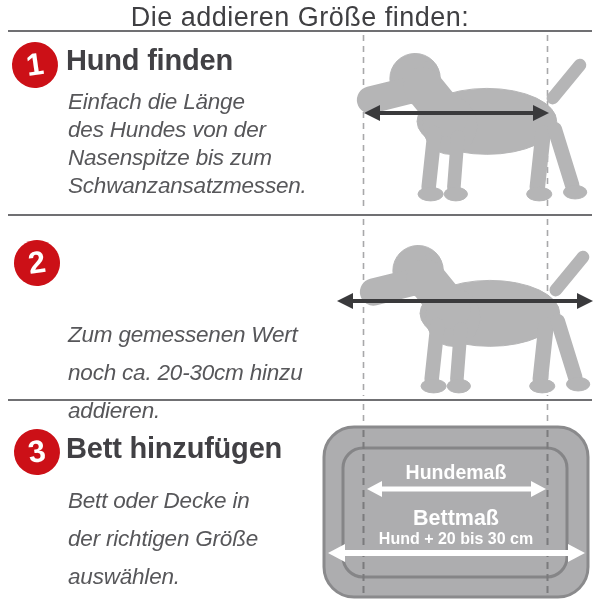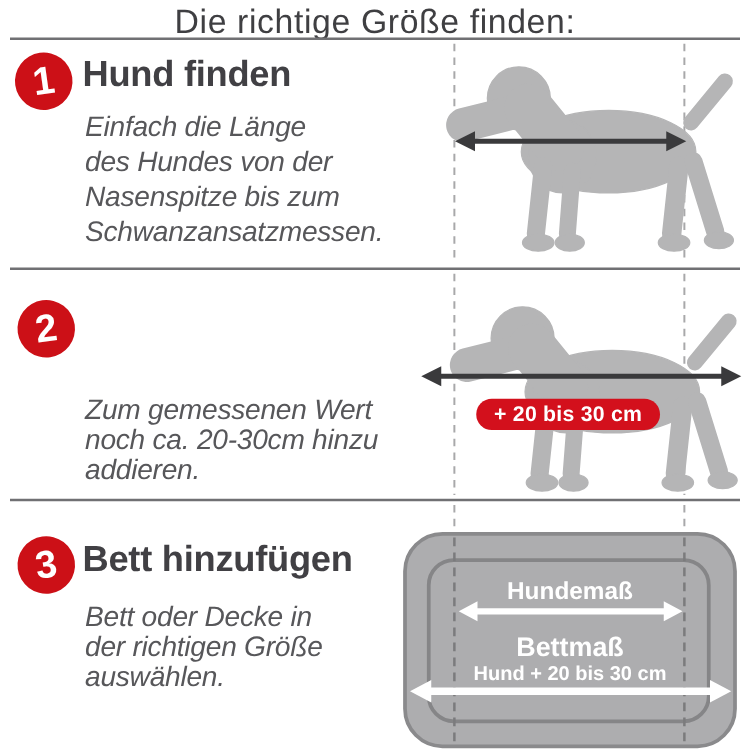--- a/index.html
+++ b/index.html
@@ -19,21 +19,21 @@
     font-size:31px;font-weight:bold;transform:rotate(-8deg);
   }
   .stephead{
     position:absolute;left:66px;font-size:29px;font-weight:bold;color:#414044;
     line-height:32px;white-space:pre-line;letter-spacing:-0.2px;
   }
   .stepbody{
     position:absolute;left:68px;font-size:22.5px;color:#57575a;
     white-space:pre-line;letter-spacing:-0.2px;font-style:italic;
   }
-  .lh28{line-height:28px}.lh26{line-height:24px}
+  .lh28{line-height:28px}.lh26{line-height:38px}
   .badge{
     position:absolute;left:381px;top:319px;width:147px;height:25px;
     background:#d3101c;border-radius:13px;color:#ffffff;font-weight:bold;
     font-size:17px;line-height:25px;text-align:center;letter-spacing:0.2px;
   }
   svg{position:absolute;}
   .dog{fill:#b5b5b6;stroke:#b5b5b6;}
   .dogline{stroke:#b5b5b6;stroke-linecap:round;fill:none;}
   .guide{stroke:#a8a8aa;stroke-width:1.6;stroke-dasharray:6 5;fill:none;}
   .guide-dark{stroke:#7b7b7d;stroke-width:2;stroke-dasharray:7 5;fill:none;}
@@ -41,21 +41,21 @@
   .head-dark{fill:#3a3a3c;}
   .arrow-white{stroke:#ffffff;fill:none;}
   .head-white{fill:#ffffff;}
   .bedtext{fill:#ffffff;font-weight:bold;text-anchor:middle;font-family:"Liberation Sans","DejaVu Sans",sans-serif;}
 </style>
 </head>
 <body>
 
 <div id="canvas">
 
-  <div class="title">Die richtige Größe finden:</div>
+  <div class="title">Die addieren Größe finden:</div>
   <div class="hr t"></div>
   <div class="hr m1"></div>
   <div class="hr m2"></div>
 
   <div class="stepnum" style="left:12px;top:42px">
     <span>1</span>
   </div>
   <div class="stephead" style="top:44px">Hund finden</div>
   <div class="stepbody lh28" style="top:88px">Einfach die Länge
 des Hundes von der
@@ -111,21 +111,20 @@
       <line class="dogline" x1="208" y1="96" x2="226" y2="154" stroke-width="15"></line>
       <ellipse class="dog" cx="80" cy="163" rx="13" ry="7"></ellipse>
       <ellipse class="dog" cx="106" cy="163" rx="12" ry="7"></ellipse>
       <ellipse class="dog" cx="192" cy="163" rx="13" ry="7"></ellipse>
       <ellipse class="dog" cx="229" cy="161" rx="12" ry="7"></ellipse>
     </g>
     <line class="arrow-dark" x1="350" y1="301" x2="580" y2="301" stroke-width="4.5"></line>
     <polygon class="head-dark" points="337,301 353,293 353,309"></polygon>
     <polygon class="head-dark" points="593,301 577,293 577,309"></polygon>
   </svg>
-  <div class="badge">+ 20 bis 30 cm</div>
 
   <div class="stepnum" style="left:14px;top:429px">
     <span>3</span>
   </div>
   <div class="stephead" style="top:432px">Bett hinzufügen</div>
   <div class="stepbody lh26" style="top:482px">Bett oder Decke in
 der richtigen Größe
 auswählen.</div>
 
   <svg style="left:310px;top:402px" width="290" height="198" viewBox="310 402 290 198">

